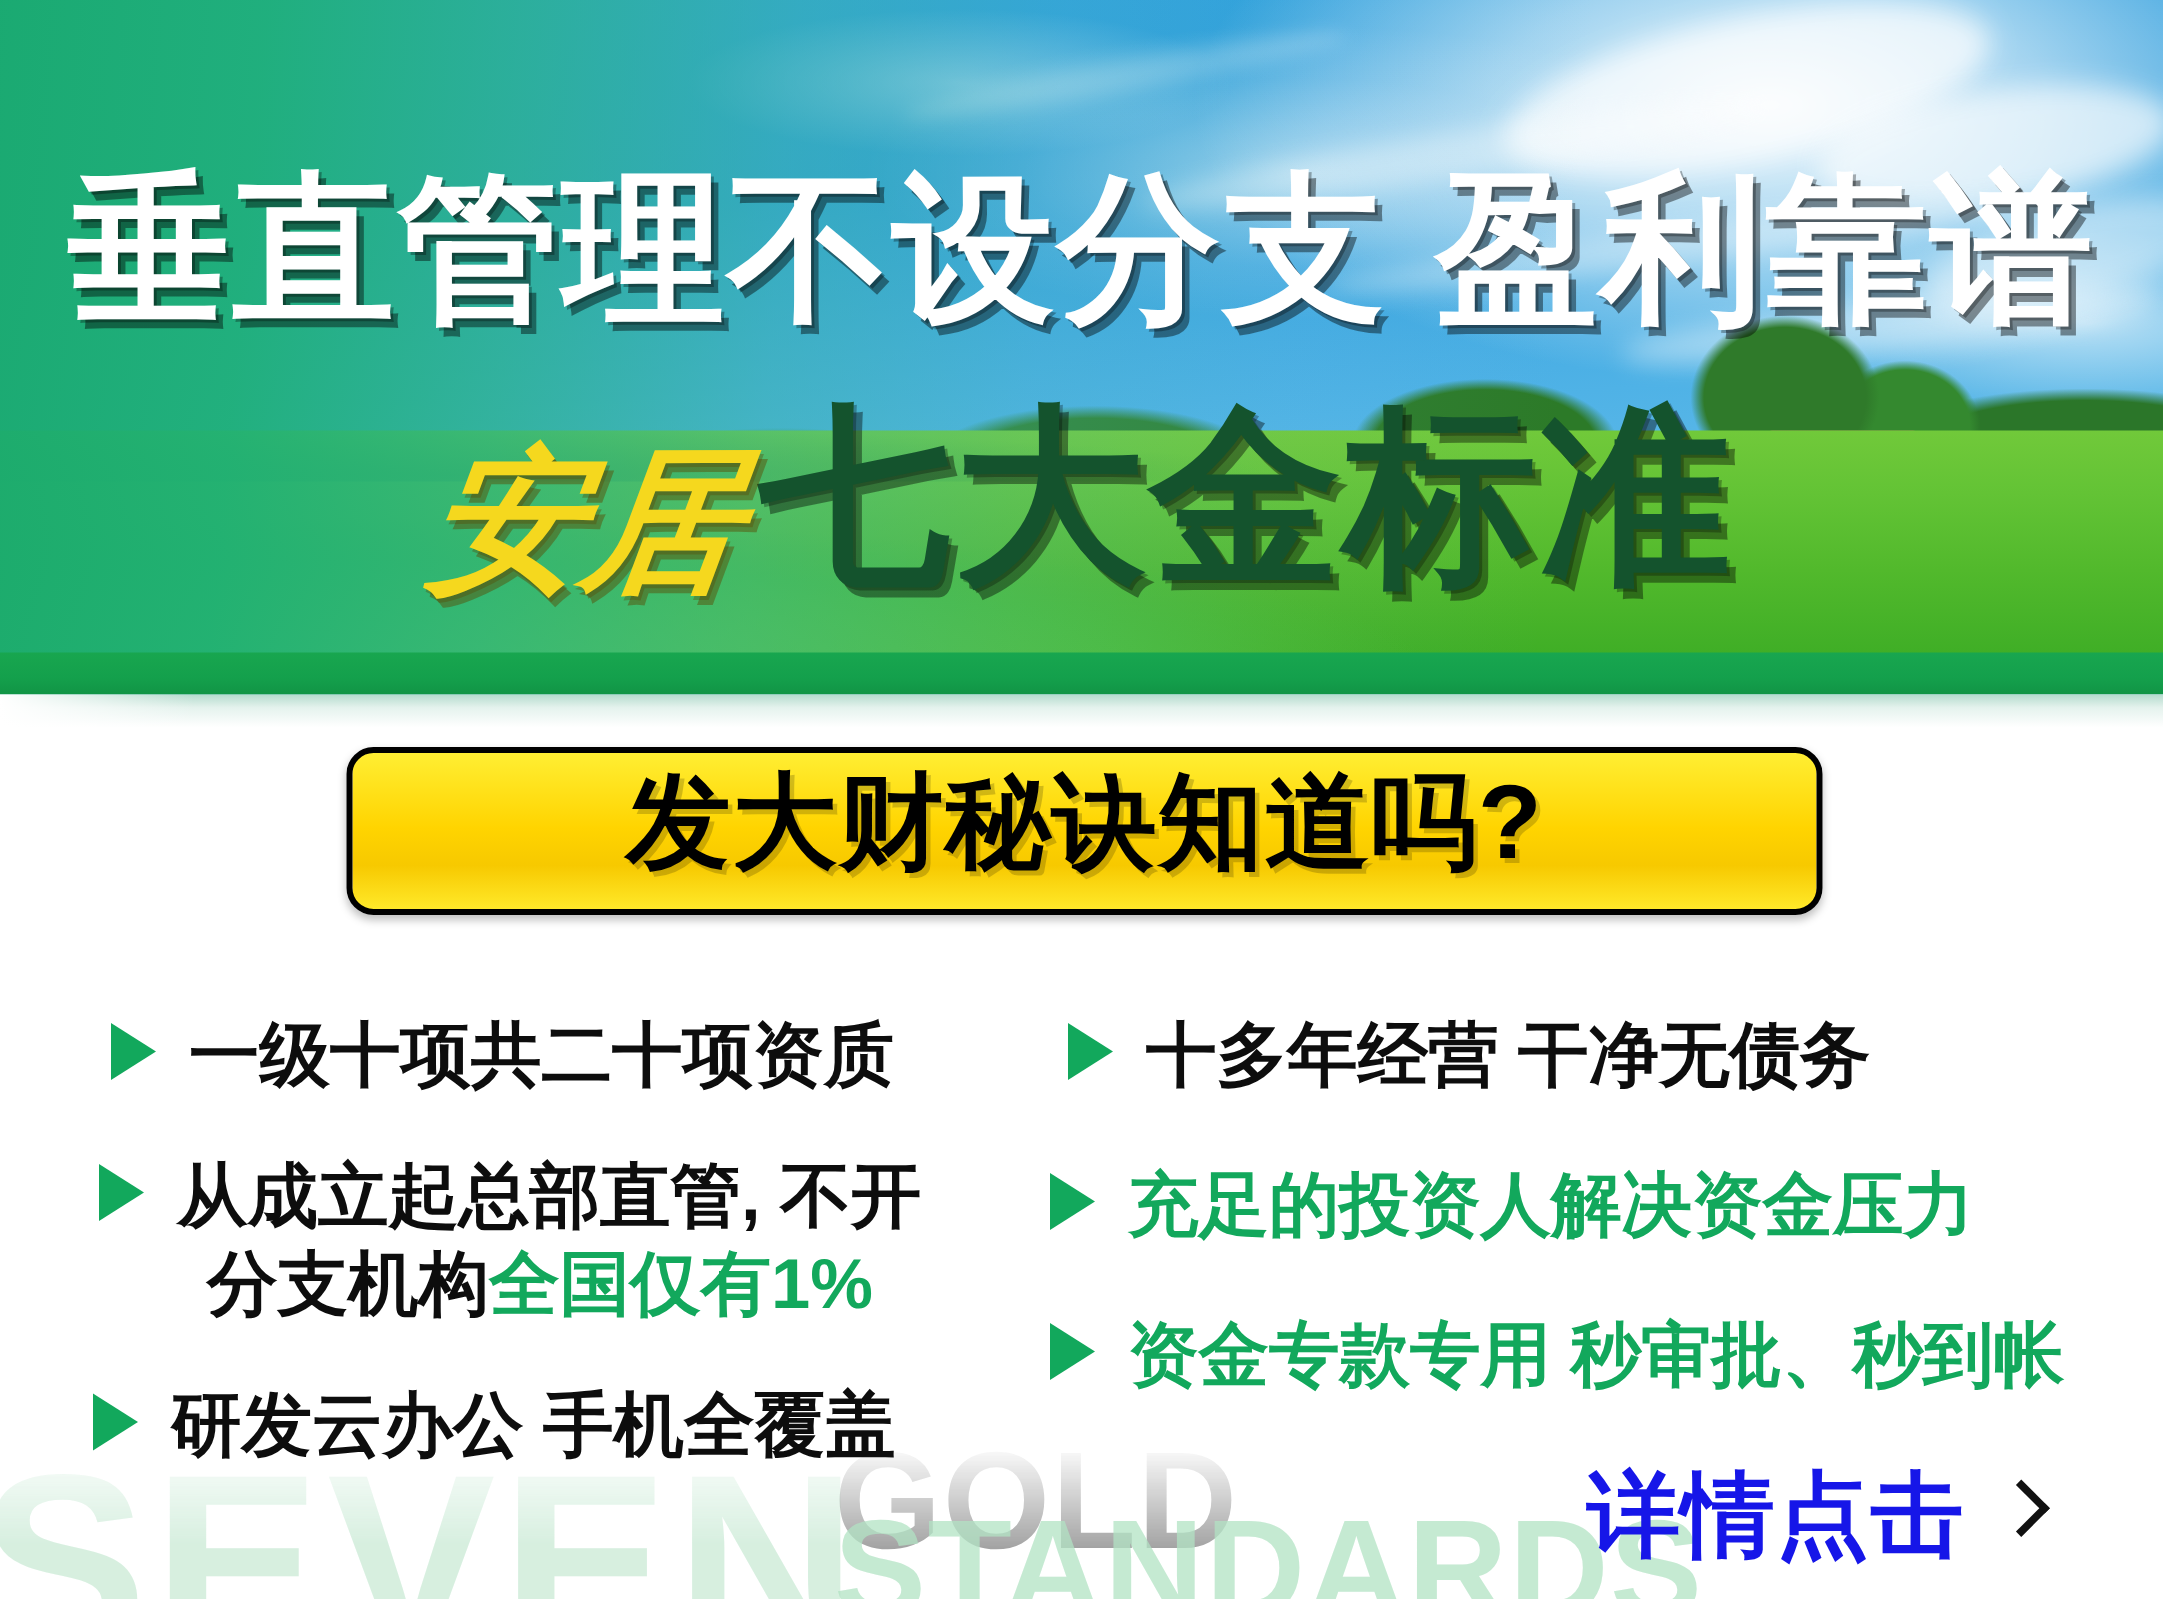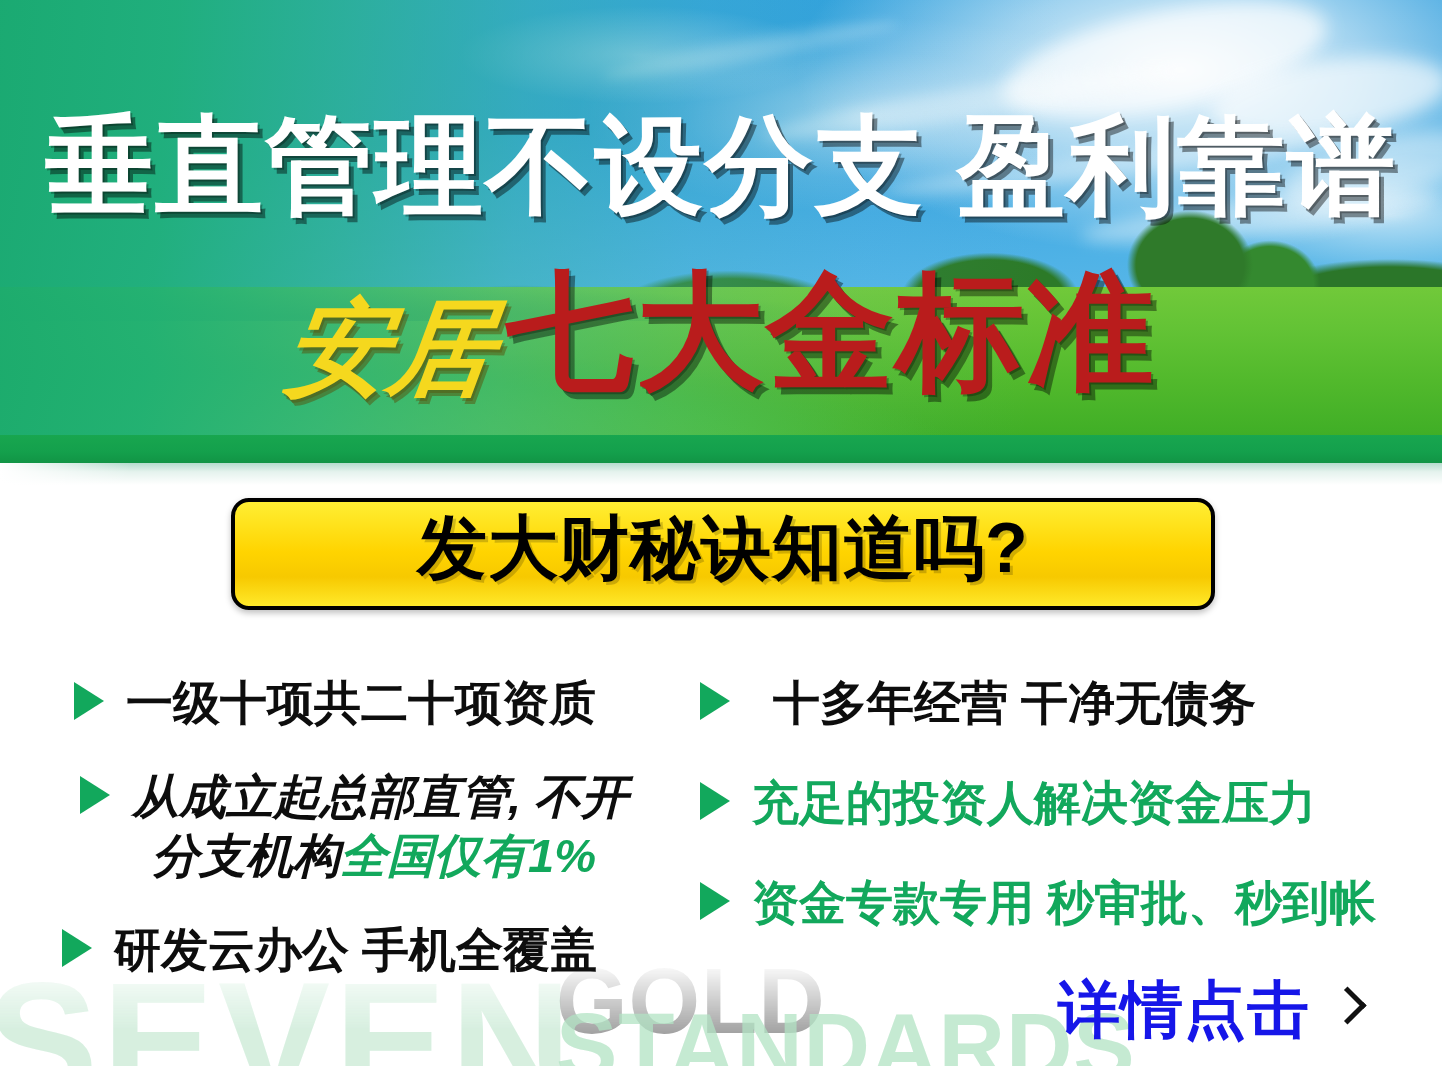--- a/index.html
+++ b/index.html
@@ -116,21 +116,21 @@
     display:inline-block;
     font-size:104px; font-weight:bold; font-style:italic;
     color:#f5d81e;
     text-shadow: 5px 6px 0 rgba(90,70,0,.45), 2px 3px 0 rgba(90,70,0,.35);
     transform:skewX(-7deg);
     margin-right:12px;
     vertical-align:-8px;
   }
   .hero-sub .big {
     display:inline-block;
-    font-size:128px; font-weight:bold; color:#b91c1c;
+    font-size:128px; font-weight:bold; color:#14532d;
     letter-spacing:2px;
     text-shadow: 6px 7px 0 rgba(0,0,0,.40), 2px 2px 0 rgba(0,0,0,.28);
   }
 
   
   .yellow-banner {
     position:absolute; left:231px; top:498px; width:984px; height:112px;
     background:linear-gradient(180deg,#ffee33 0%, #ffd400 48%, #f7c900 72%, #ffe92a 100%);
     border:4px solid #000000;
     border-radius:18px;
@@ -160,24 +160,24 @@
   .btext {
     margin-left:22px;
     font-size:47px; font-weight:bold; line-height:1.26;
     color:#0d0d0d; white-space:nowrap;
   }
   .btext.green { color:#12a85c; }
   .btext .hl { color:#12a85c; }
   .btext .l2 { display:block; margin-left:20px; }
 
   .bl1 { position:absolute; left:12px; top:18px; }
-  .bl2 { position:absolute; left:18px; top:112px;font-style:italic; }
+  .bl2 { position:absolute; left:4px; top:112px; }
   .bl3 { position:absolute; left:0; top:265px; }
 
-  .br1 { position:absolute; left:0; top:18px;gap:21px; }
+  .br1 { position:absolute; left:12px; top:18px; }
   .br2 { position:absolute; left:0; top:118px;text-align:center; }
   .br3 { position:absolute; left:0; top:218px; }
 
   
   .wm-seven {
     position:absolute; left:-14px; top:958px;
     font-size:168px; font-weight:bold; letter-spacing:4px;
     color:#bfe6cd; opacity:.62;
     line-height:1;
     -webkit-mask-image:linear-gradient(180deg, rgba(0,0,0,0) 0%, rgba(0,0,0,1) 42%, rgba(0,0,0,1) 100%);

